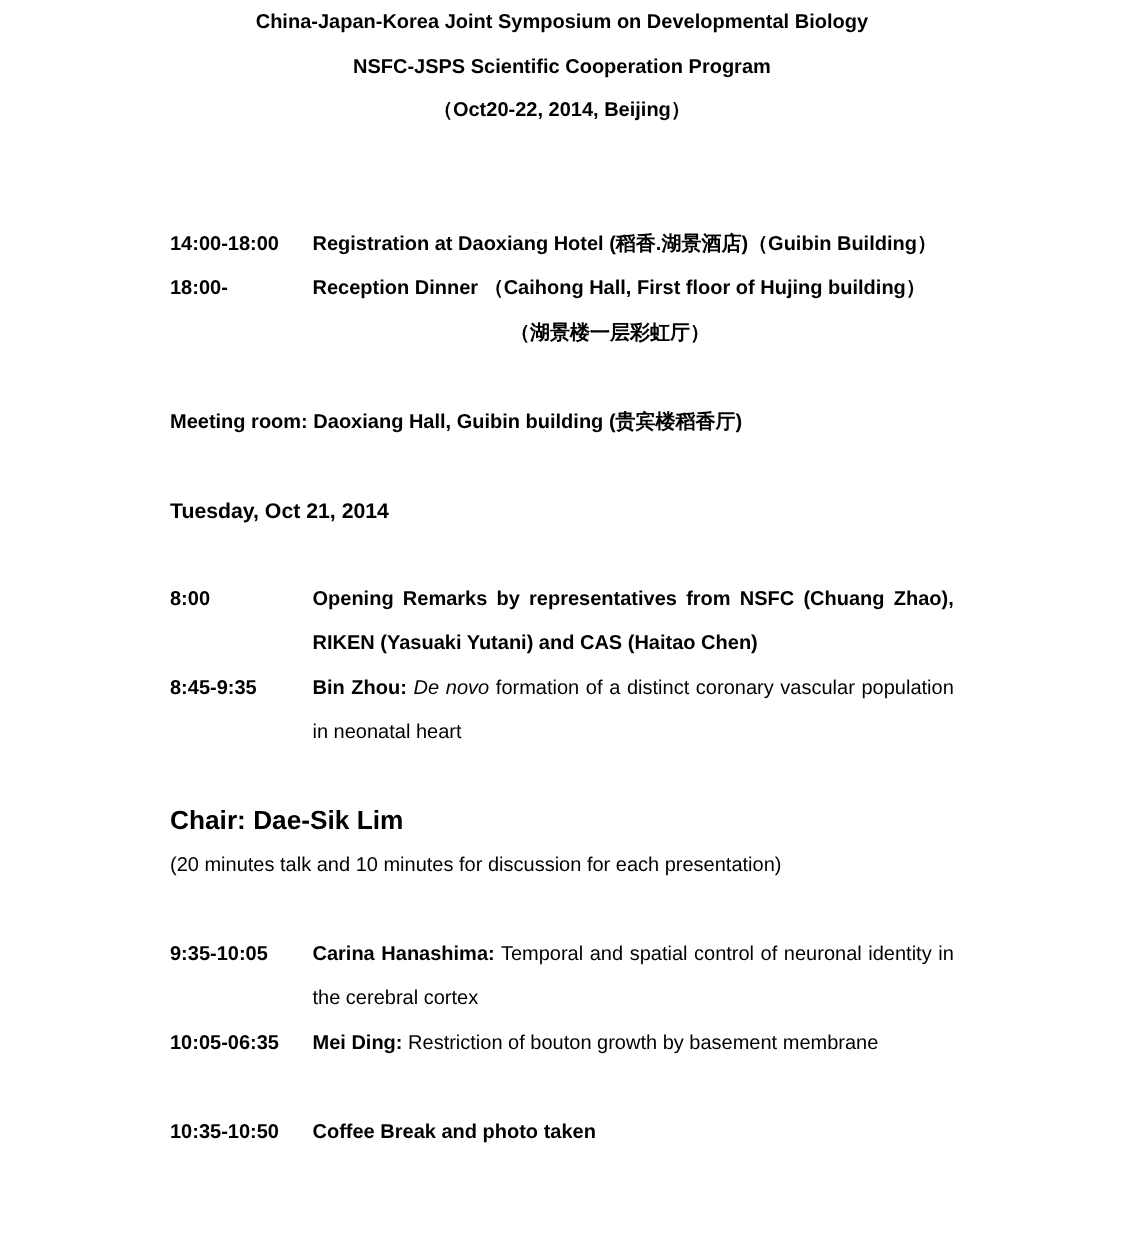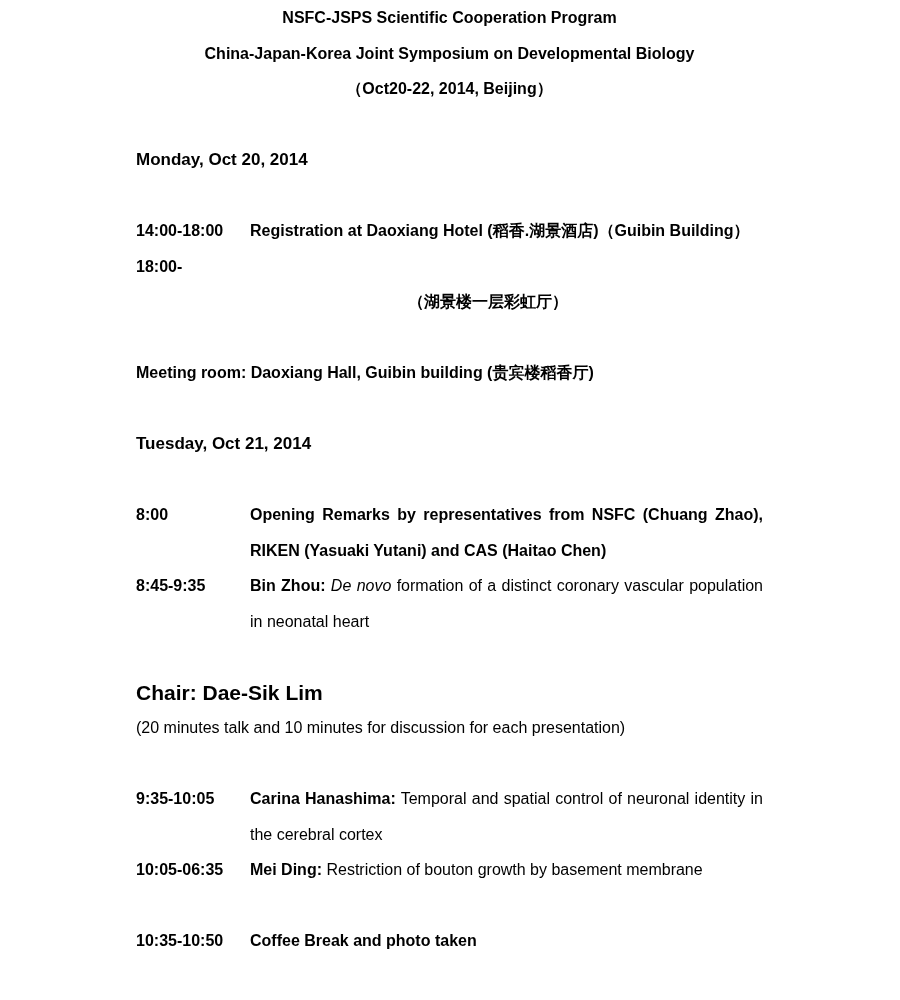--- a/index.html
+++ b/index.html
@@ -47,38 +47,38 @@
     font-weight: bold;
     font-size: 21px;
   }
 </style>
 </head>
 <body>
 
 <div class="content">
 
   <div>
+    <div class="title-line">China-Japan-Korea Joint Symposium on Developmental Biology</div>
     <div class="title-line">NSFC-JSPS Scientific Cooperation Program</div>
-    <div class="title-line">China-Japan-Korea Joint Symposium on Developmental Biology</div>
     <div class="title-line">（Oct20-22, 2014, Beijing）</div>
   </div>
 
   <div class="sp"></div>
 
-  <div class="day-heading">Monday, Oct 20, 2014</div>
 
   <div class="sp"></div>
 
   <div class="row">
     <div class="time">14:00-18:00</div>
     <div class="desc bold">Registration at Daoxiang Hotel (稻香.湖景酒店)（Guibin Building）</div>
   </div>
 
   <div class="row">
     <div class="time">18:00-</div>
+    <div class="desc bold">Reception Dinner （Caihong Hall, First floor of Hujing building）</div>
   </div>
 
   <div class="cn-venue">（湖景楼一层彩虹厅）</div>
 
   <div class="sp"></div>
 
   <div class="meeting-room">Meeting room: Daoxiang Hall, Guibin building (贵宾楼稻香厅)</div>
 
   <div class="sp"></div>
 

